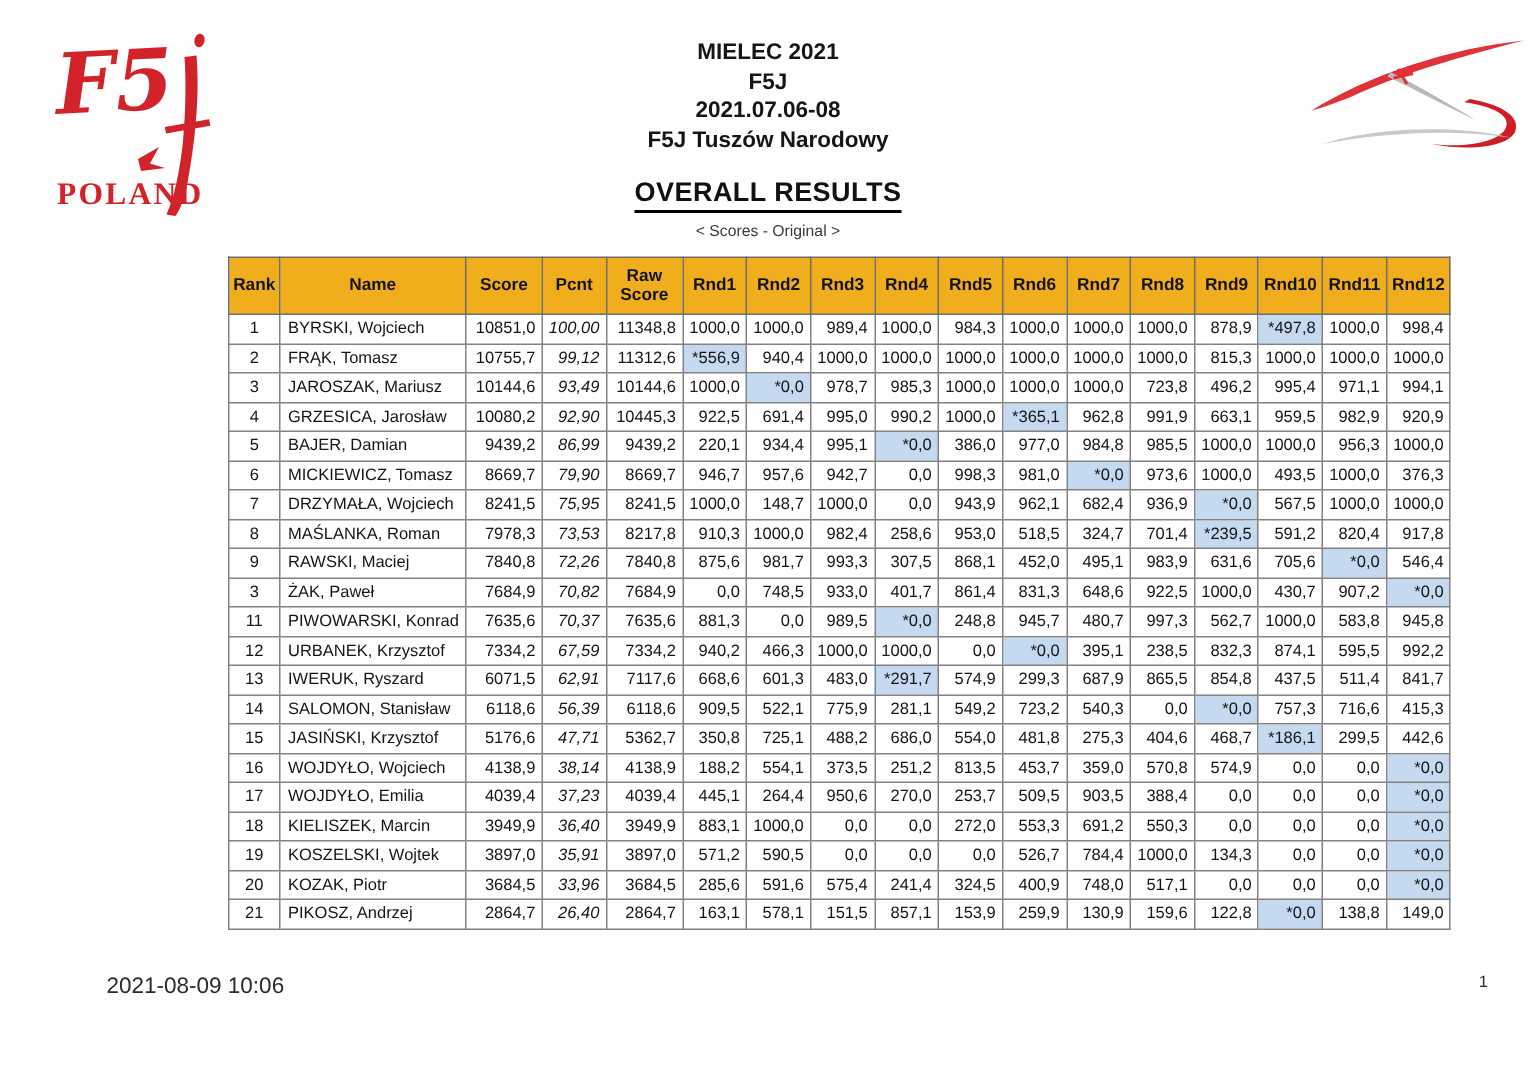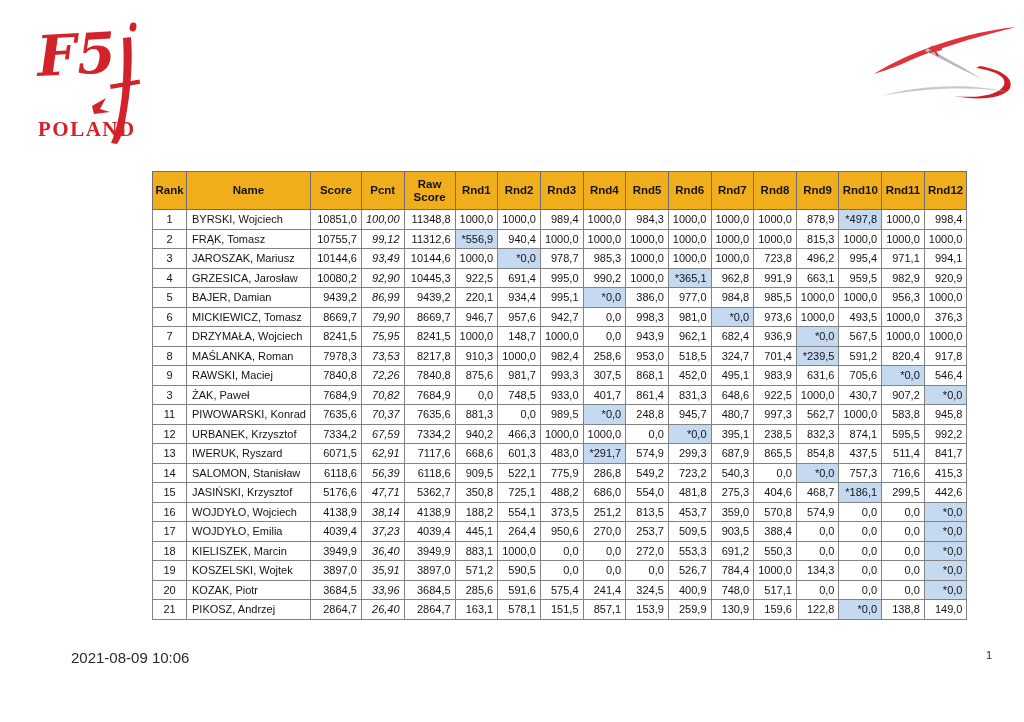--- a/index.html
+++ b/index.html
@@ -59,20 +59,30 @@
   <div class="logo-right">
     <svg width="146" height="80" viewBox="0 0 146 80">
       <path d="M2 52 C 40 28 95 10 144 5 C 100 16 60 28 30 42 C 18 47 8 50 2 52 Z" fill="#e03238"></path>
       <path d="M55 26 C 75 36 95 48 112 58 C 94 50 72 38 53 29 Z" fill="#b9b9b9"></path>
       <path d="M60 24 L 66 34 M 57 30 L 70 27" stroke="#e03238" stroke-width="2" fill="none"></path>
       <path d="M108 44 C 130 48 142 56 138 66 C 133 76 108 79 82 74 C 108 77 128 72 132 63 C 135 55 124 49 104 46 Z" fill="#cf1f26"></path>
       <path d="M10 74 C 50 66 100 64 136 70 C 96 60 40 64 10 74 Z" fill="#c9c9c9"></path>
     </svg>
   </div>
 
+  <div class="title-block">
+    <div class="t1">MIELEC 2021</div>
+    <div class="t1">F5J</div>
+    <div class="t1">2021.07.06-08</div>
+    <div class="t1">F5J Tuszów Narodowy</div>
+    <div>
+      <span class="results-heading">OVERALL RESULTS</span>
+    </div>
+    <div class="scores-note">&lt; Scores - Original &gt;</div>
+  </div>
 
   <table>
     <colgroup id="cols">
         <col style="width: 34px;">
         <col style="width: 121px;">
         <col style="width: 51px;">
         <col style="width: 34px;">
         <col style="width: 51px;">
         <col style="width: 37px;">
         <col style="width: 37px;">
@@ -358,21 +368,21 @@
         </tr>
         <tr>
           <td class="c-rank">14</td>
           <td class="c-name">SALOMON, Stanisław</td>
           <td class="c-num">6118,6</td>
           <td class="c-num c-pcnt">56,39</td>
           <td class="c-num">6118,6</td>
           <td class="c-num">909,5</td>
           <td class="c-num">522,1</td>
           <td class="c-num">775,9</td>
-          <td class="c-num">286,8</td>
+          <td class="c-num">281,1</td>
           <td class="c-num">549,2</td>
           <td class="c-num">723,2</td>
           <td class="c-num">540,3</td>
           <td class="c-num">0,0</td>
           <td class="c-num hl">*0,0</td>
           <td class="c-num">757,3</td>
           <td class="c-num">716,6</td>
           <td class="c-num">415,3</td>
         </tr>
         <tr>

